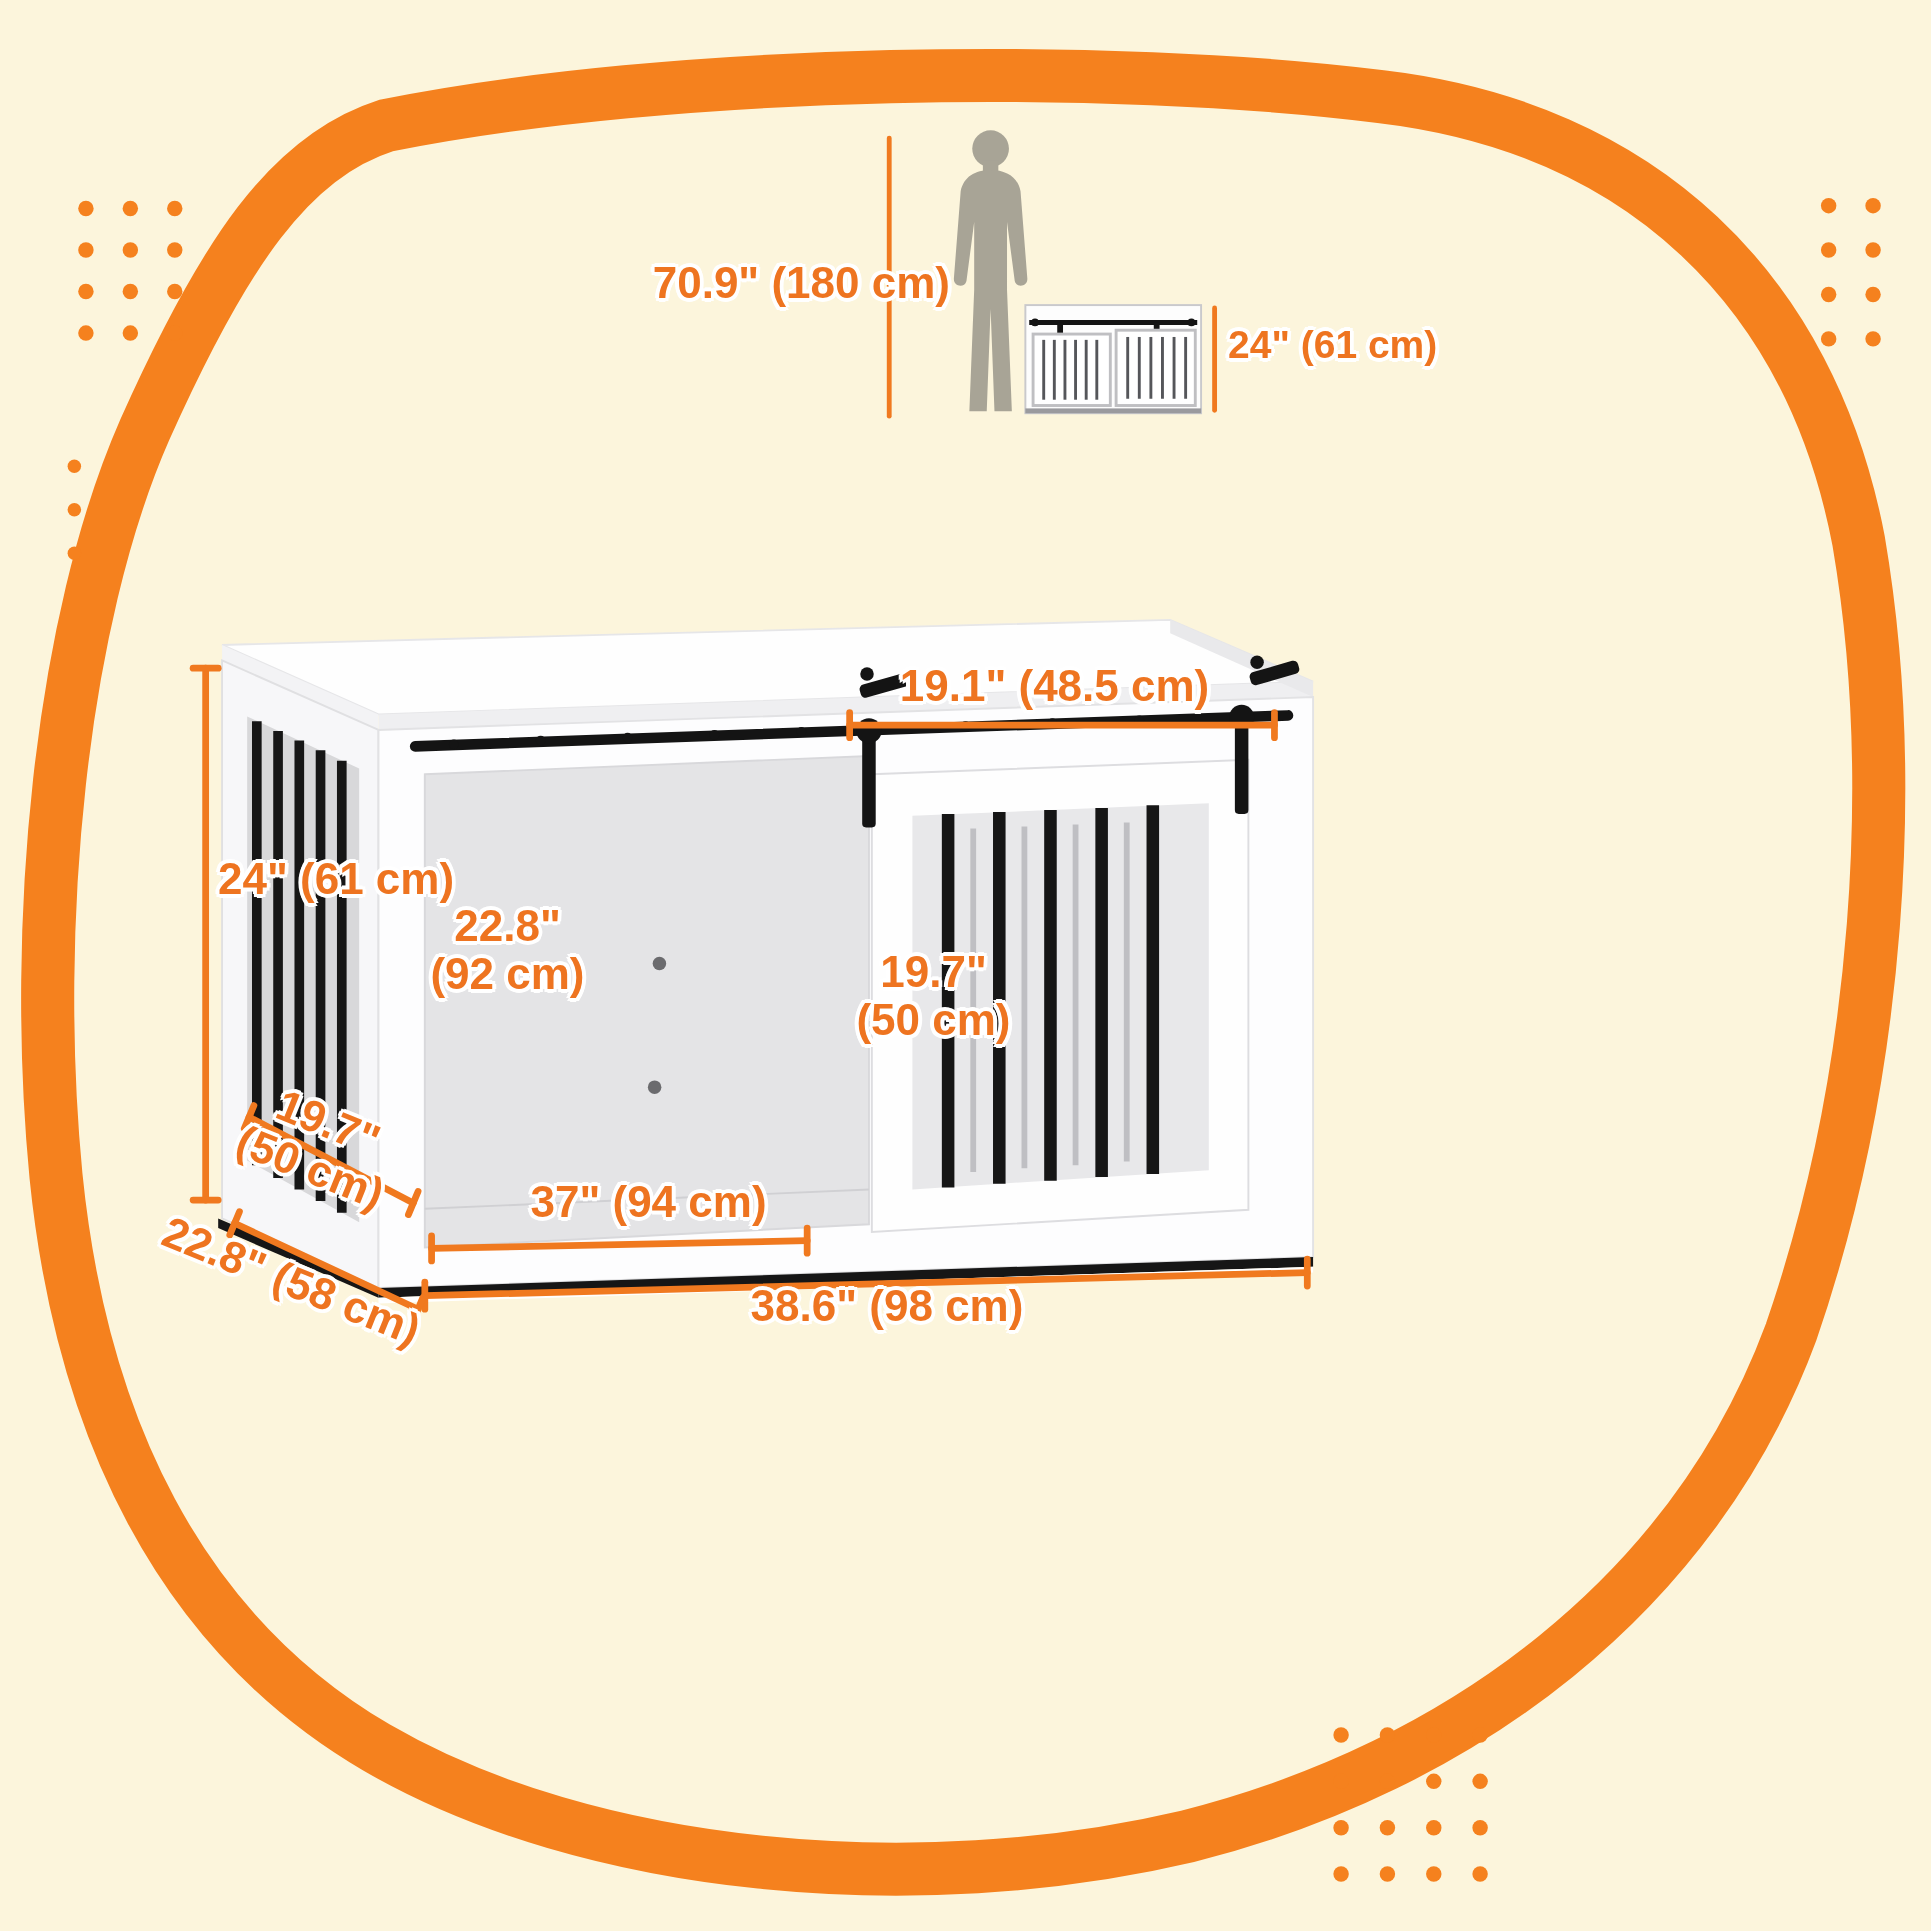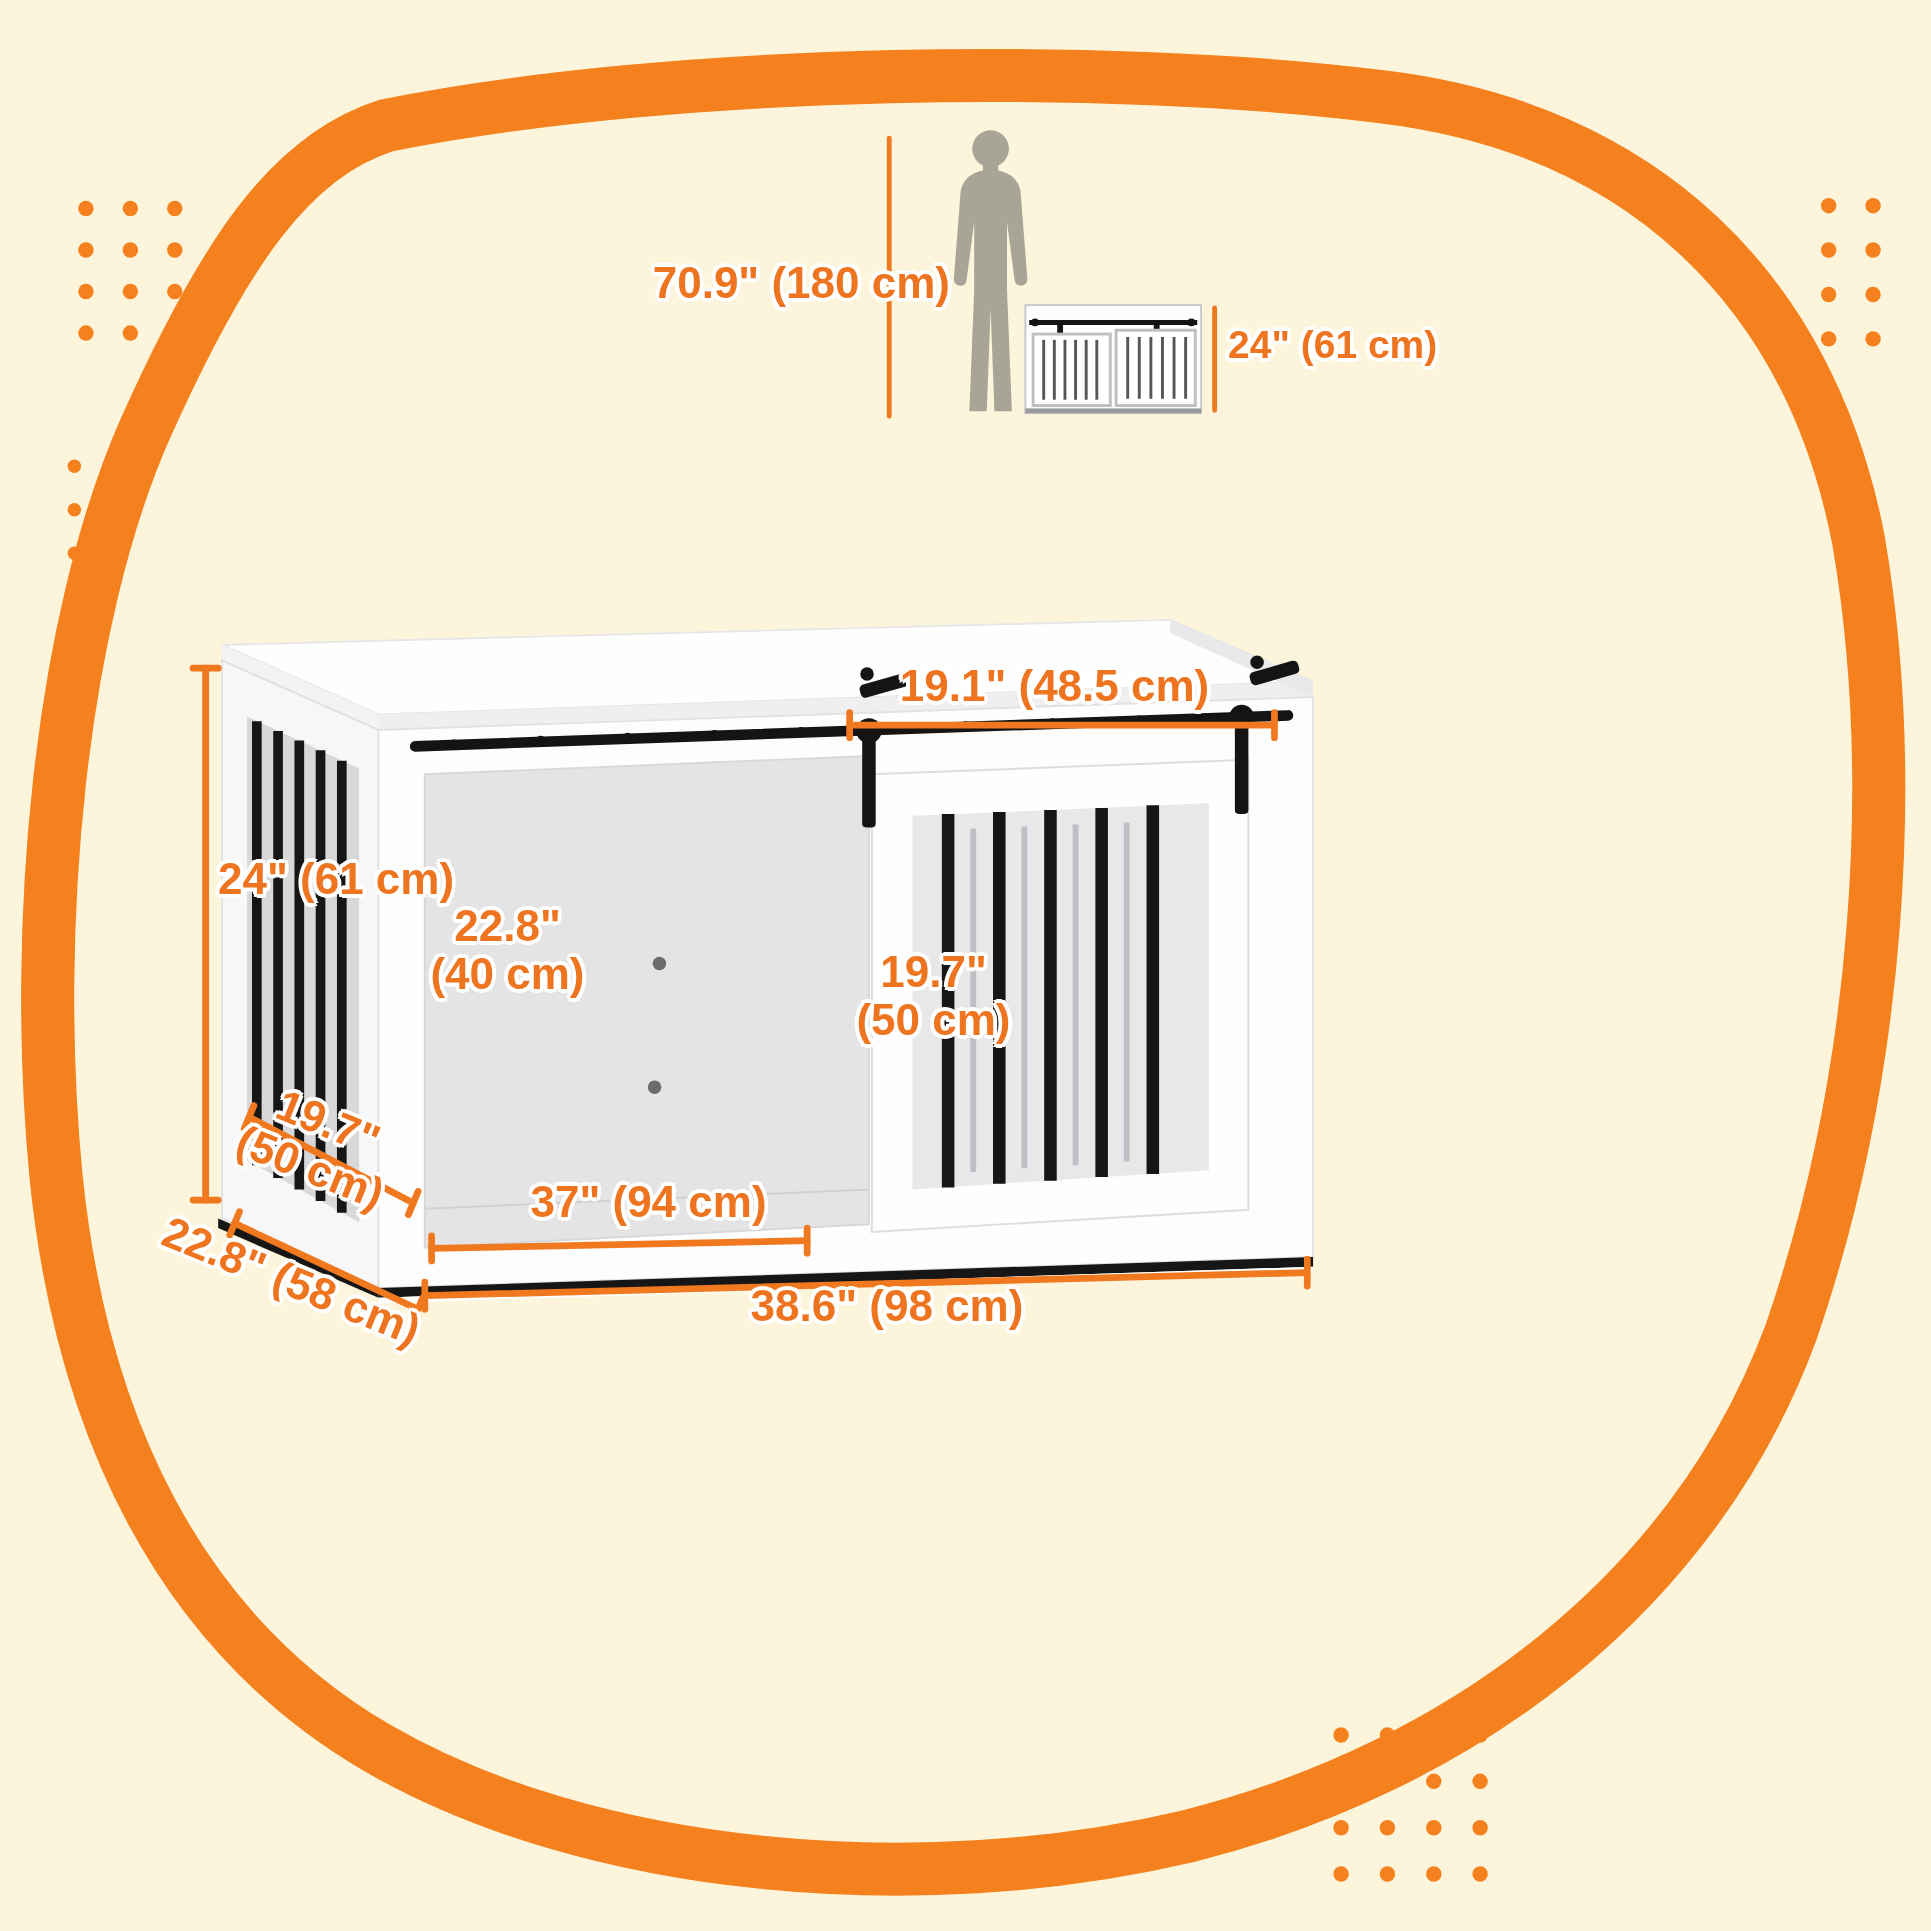--- a/index.html
+++ b/index.html
@@ -237,21 +237,21 @@
   <div class="dim right" style="left:606px;top:259px;width:344px;">70.9" (180 cm)</div>
 
   <div class="dim small left" style="left:1228px;top:324px;width:290px;">24" (61 cm)</div>
 
   <div class="dim" style="left:871px;top:662px;width:367px;">19.1" (48.5 cm)</div>
 
   <div class="dim left" style="left:218px;top:855px;width:309px;">24" (61 cm)</div>
 
   <div class="dim" style="left:406px;top:902px;width:203px;">
     <div>22.8"</div>
-    <div>(40 cm)</div>
+    <div>(92 cm)</div>
   </div>
 
   <div class="dim" style="left:832px;top:948px;width:203px;">
     <div>19.7"</div>
     <div>(50 cm)</div>
   </div>
 
   <div class="dim" style="left:218px;top:1097px;width:203px;transform:rotate(22deg);">
     <div>19.7"</div>
     <div>(50 cm)</div>

